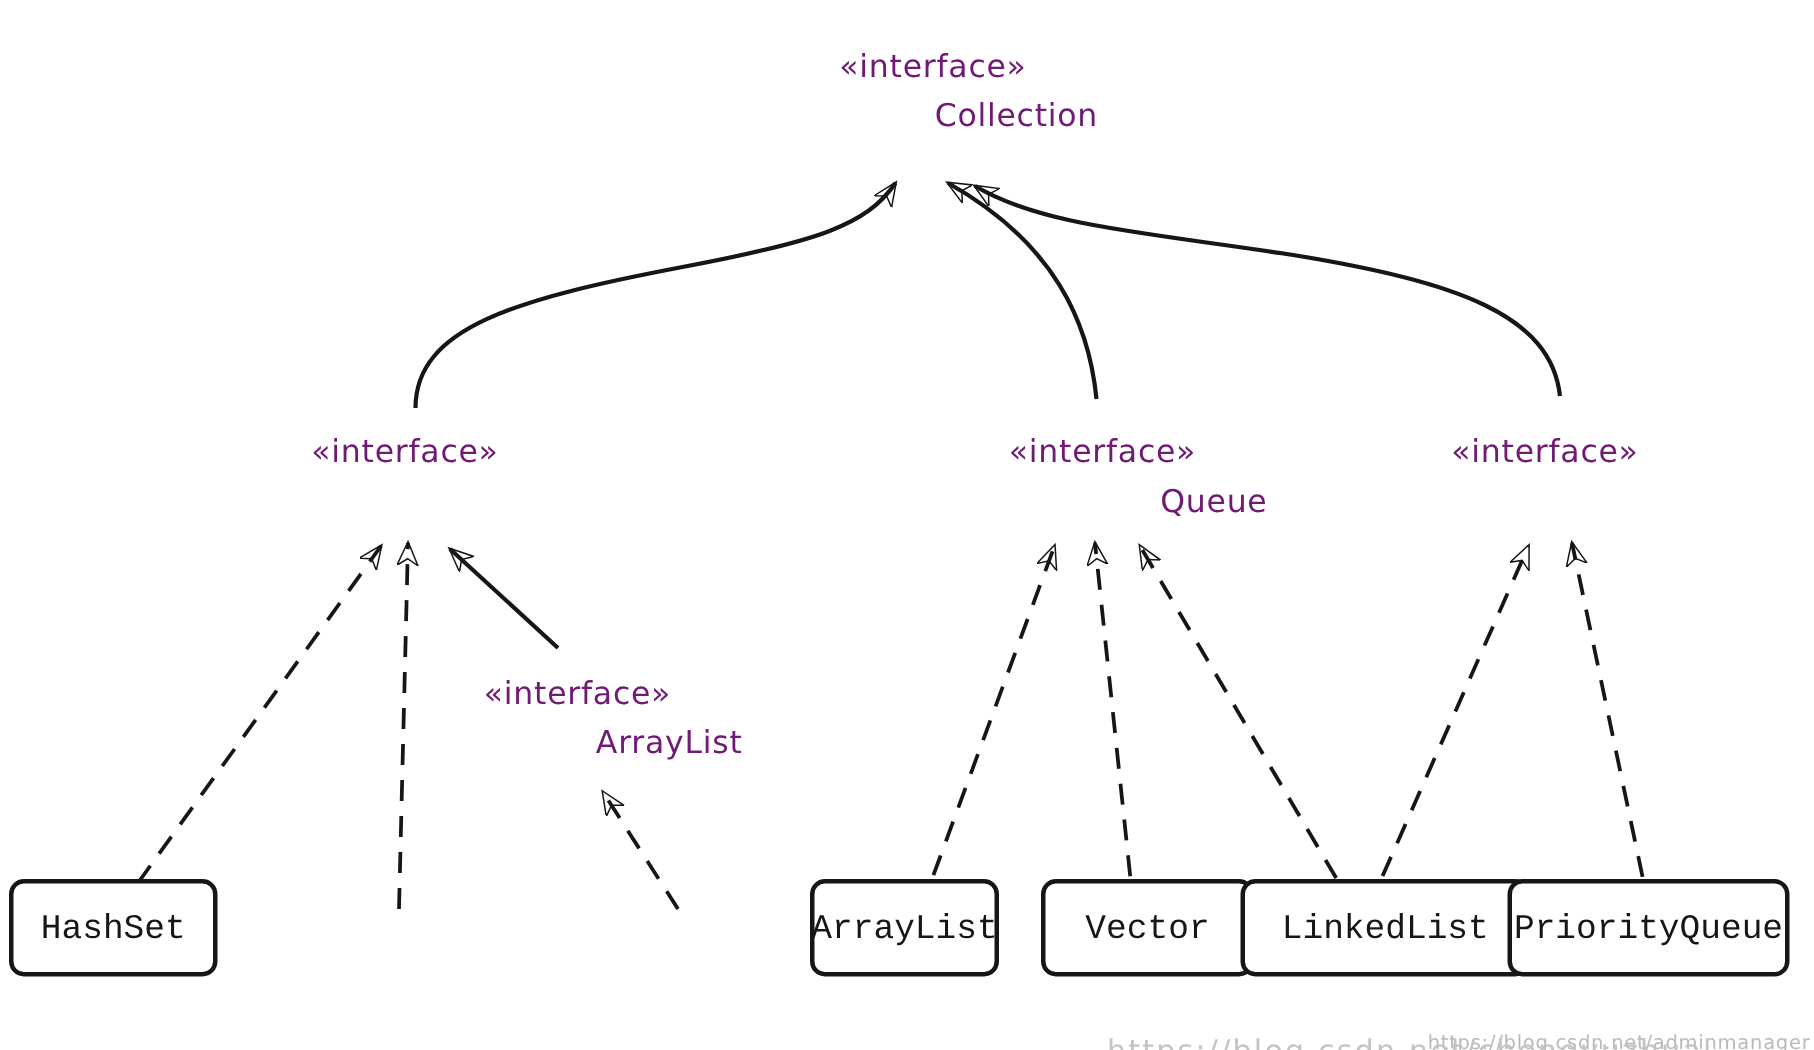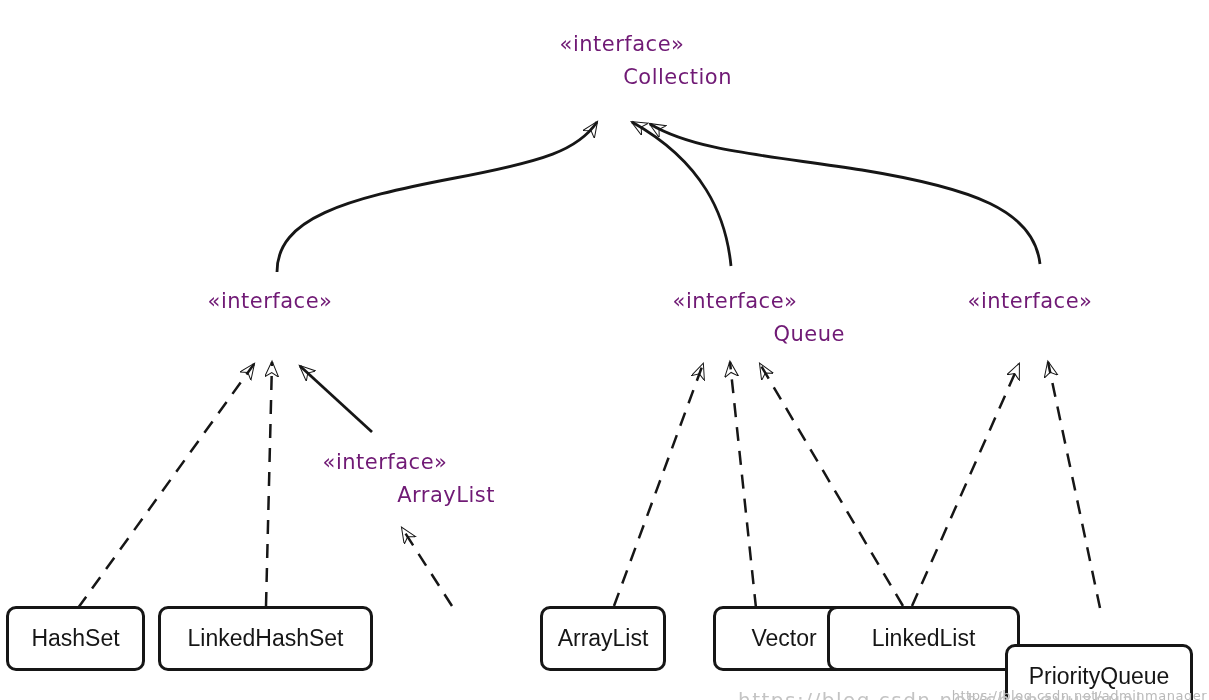--- a/index.html
+++ b/index.html
@@ -42,41 +42,41 @@
   .iface .iname  { display: block; text-align: right; }
   #node-collection { left: 512px; top: 28px; }
   #node-set        { left: 160px; top: 285px; }
   #node-list       { left: 625px; top: 285px; }
   #node-queue      { left: 920px; top: 285px; }
   #node-sortedset  { left: 275px; top: 446px; }
 
   
   .cbox {
     position: absolute;
-    top: 606px;
+    top: 586px;
     height: 65px;
     border: 3px solid #161616;
     border-radius: 10px;
     background: #ffffff;
     box-sizing: border-box;
     display: flex;
     align-items: center;
     justify-content: center;
-    font-family: Liberation Sans, sans-serif;
+    font-family: Liberation Mono, monospace;
     font-size: 23px;
     color: #161616;
     z-index: 2;
   }
   #box-hashset       { left: 6px;    width: 139px; }
   #box-linkedhashset { left: 158px;  width: 215px; }
   #box-treeset       { left: 385px;  width: 145px; }
   #box-arraylist     { left: 540px;  width: 126px; }
-  #box-vector        { left: 694px;  width: 142px; margin-left: 19px; }
+  #box-vector        { left: 694px;  width: 142px; }
   #box-linkedlist    { left: 827px;  width: 193px; }
-  #box-priorityqueue { left: 1005px; width: 188px; margin-top: 38px; }
+  #box-priorityqueue { left: 1005px; width: 188px; }
 
   
   .wm1 {
     position: absolute;
     right: 2px;
     top: 688px;
     font-size: 13px;
     color: #b9b9b9;
     letter-spacing: 0.5px;
     z-index: 3;
@@ -136,23 +136,20 @@
     <span class="stereo">«interface»</span>
   </div>
   <div class="iface" id="node-sortedset">
     <span class="stereo">«interface»</span>
     <span class="iname">ArrayList</span>
   </div>
 
   <div class="cbox" id="box-hashset">
     <span>HashSet</span>
   </div>
-  <div class="cbox" id="box-linkedhashset">
-    <span>LinkedHashSet</span>
-  </div>
   <div class="cbox" id="box-arraylist">
     <span>ArrayList</span>
   </div>
   <div class="cbox" id="box-vector">
     <span>Vector</span>
   </div>
   <div class="cbox" id="box-linkedlist">
     <span>LinkedList</span>
   </div>
   <div class="cbox" id="box-priorityqueue">

